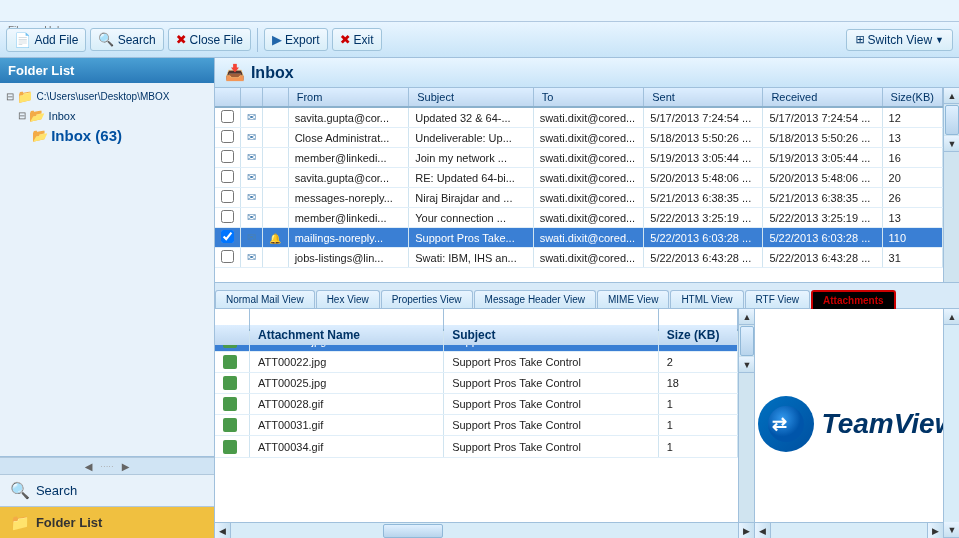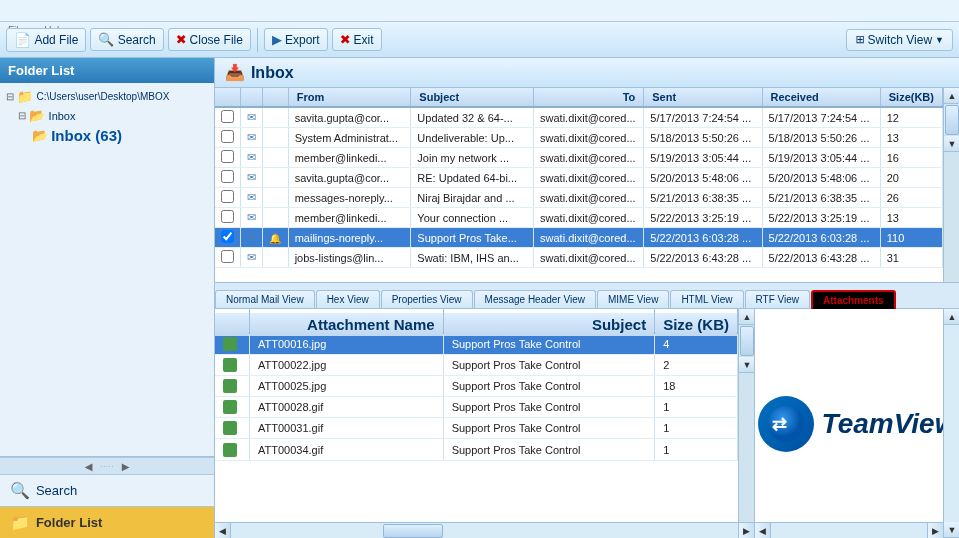--- a/index.html
+++ b/index.html
@@ -174,21 +174,21 @@
       width: 100%;
       border-collapse: collapse;
     }
     .email-table th {
       background: linear-gradient(to bottom, #ddeeff, #c0d8f0);
       border-right: 1px solid #a0c0dc;
       border-bottom: 2px solid #8ab0cc;
       padding: 3px 8px;
       text-align: left;
       font-size: 11px;
-      font-weight: bold;
+      font-weight: normal;
       color: #003366;
       white-space: nowrap;
       position: sticky;
       top: 0;
       z-index: 1;
       margin-left: 20px;
     }
     .email-table td {
       border-right: 1px solid #d0e4f0;
       border-bottom: 1px solid #e0eef8;
@@ -238,27 +238,27 @@
     }
     .att-table {
       width: 100%;
       border-collapse: collapse;
     }
     .att-table th {
       background: linear-gradient(to bottom, #ddeeff, #c0d8f0);
       border-right: 1px solid #a0c0dc;
       border-bottom: 2px solid #8ab0cc;
       padding: 3px 8px;
-      text-align: right;
-      font-size: 15px;
+      text-align: left;
+      font-size: 12px;
       font-weight: bold;
       color: #003366;
       white-space: nowrap;
       position: sticky;
-      top: 4px;
+      top: 16px;
       z-index: 1;
     }
     .att-table td {
       border-right: 1px solid #d0e4f0;
       border-bottom: 1px solid #e0eef8;
       padding: 3px 8px;
       font-size: 11px;
       white-space: nowrap;
       color: #222;
     }
@@ -497,21 +497,21 @@
     <div class="email-area-wrap">
       <div style="flex:1; overflow:hidden;">
         <table class="email-table">
           <thead>
             <tr>
               <th class="check-col"></th>
               <th class="icon-col"></th>
               <th style="width:18px;"></th>
               <th style="width:140px;">From</th>
               <th style="width:145px;">Subject</th>
-              <th style="width:115px;text-align:right;">To</th>
+              <th style="width:115px;">To</th>
               <th style="width:130px;">Sent</th>
               <th style="width:130px;">Received</th>
               <th style="width:60px;">Size(KB)</th>
             </tr>
           </thead>
           <tbody id="email-tbody">
           <tr>
     <td style="text-align:center;"><input type="checkbox" style="margin: 0px;"></td>
     <td><span class="email-icon">✉</span></td>
     <td><span style="font-size:10px; color:#888;"></span></td>
@@ -519,21 +519,21 @@
     <td>Updated 32 &amp; 64-...</td>
     <td>swati.dixit@cored...</td>
     <td>5/17/2013 7:24:54 ...</td>
     <td>5/17/2013 7:24:54 ...</td>
     <td>12</td>
   </tr>
               <tr>
     <td style="text-align:center;"><input type="checkbox" style="margin: 0px;"></td>
     <td><span class="email-icon">✉</span></td>
     <td><span style="font-size:10px; color:#888;"></span></td>
-    <td>System Administrat...</td>
+    <td>Close Administrat...</td>
     <td>Undeliverable: Up...</td>
     <td>swati.dixit@cored...</td>
     <td>5/18/2013 5:50:26 ...</td>
     <td>5/18/2013 5:50:26 ...</td>
     <td>13</td>
   </tr>
               <tr>
     <td style="text-align:center;"><input type="checkbox" style="margin: 0px;"></td>
     <td><span class="email-icon">✉</span></td>
     <td><span style="font-size:10px; color:#888;"></span></td>

